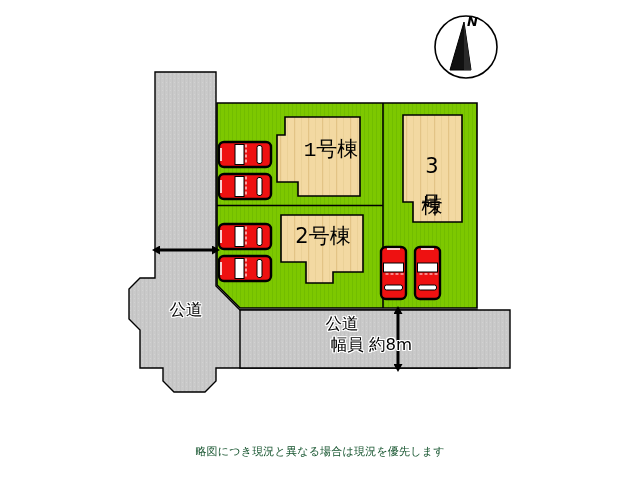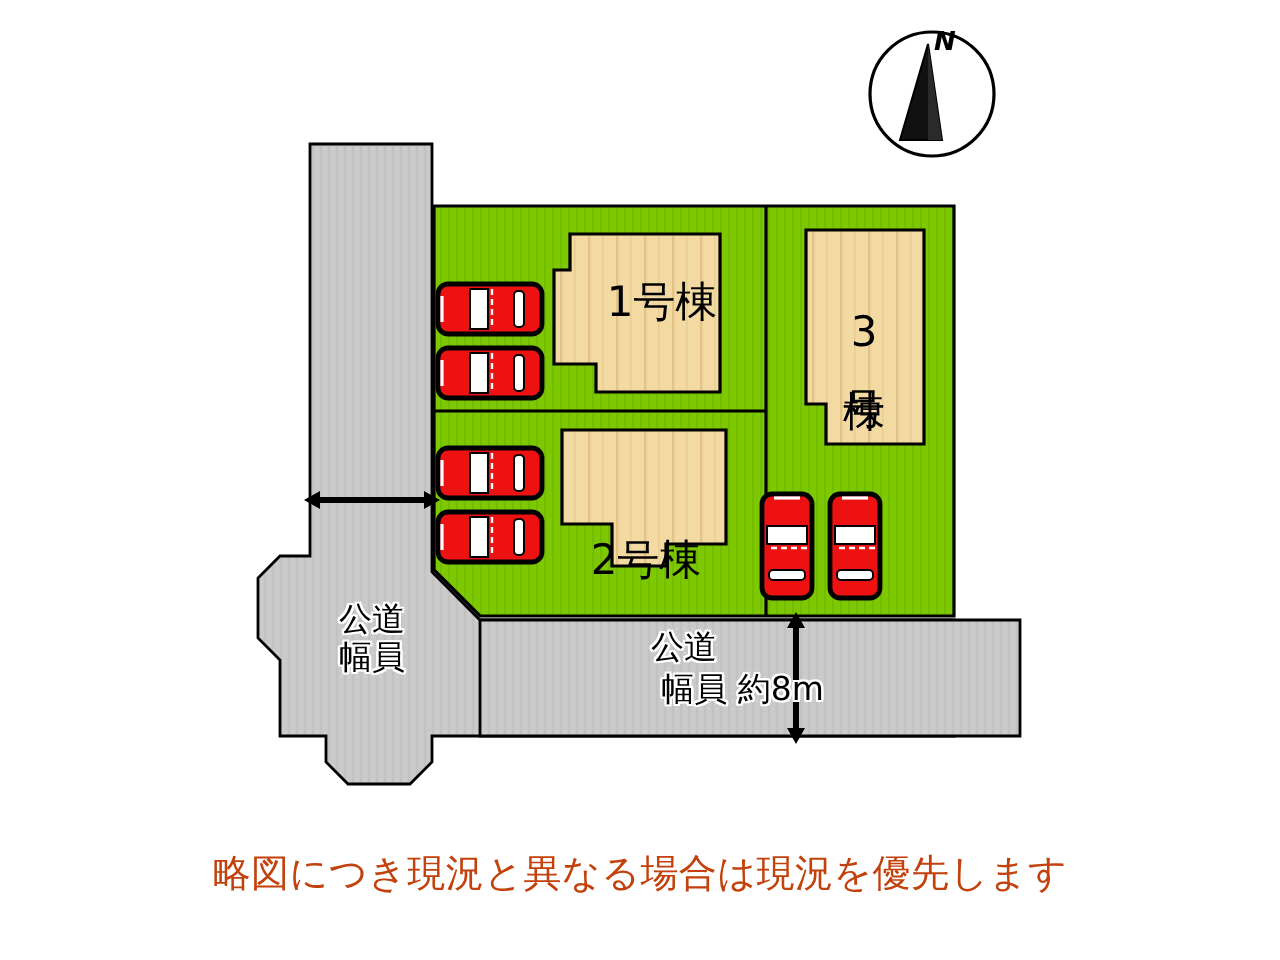--- a/index.html
+++ b/index.html
@@ -24,25 +24,25 @@
     position: absolute;
     left: 0;
     top: 0;
     width: 640px;
     height: 480px;
     display: block;
   }
   .caption {
     position: absolute;
     left: 0;
-    top: 424px;
+    top: 444px;
     width: 640px;
     text-align: center;
-    font-size: 19px;
-    color: #c2410c;
+    font-size: 11px;
+    color: #14532d;
     font-family: "DejaVu Sans", "Liberation Sans", sans-serif;
     letter-spacing: 0.2px;
     white-space: nowrap;
   }
   .lot-label {
     position: absolute;
     color: #000;
     font-family: "DejaVu Sans", "Liberation Sans", sans-serif;
     font-size: 21px;
     font-weight: 400;
@@ -238,27 +238,26 @@
 
     <g>
       <circle cx="466" cy="47" r="31" fill="#ffffff" stroke="#000000" stroke-width="1.6"></circle>
       <path d="M 464,22 L 471,70 L 450,70 Z" fill="#111111" stroke="#000" stroke-width="1"></path>
       <path d="M 464,22 L 471,70 L 464,70 Z" fill="#2a2a2a"></path>
     </g>
   </svg>
 
   <div class="compass-n" style="left:467px; top:14px;">N</div>
 
-  <div class="lot-label" style="left:296px; top:140px; width:70px;">1号棟</div>
-
-  <div class="lot-label" style="left:288px; top:225px; width:70px;margin-top:44px;">2号棟</div>
+  <div class="lot-label" style="left:296px; top:140px; width:70px;font-family:Liberation Mono, monospace;">1号棟</div>
+
+  <div class="lot-label" style="left:288px; top:225px; width:70px;">2号棟</div>
 
   <div class="lot-label vertical" style="left:421px; top:124px; height:84px;">3号棟</div>
 
   <div class="road-label" style="left:136px; top:301px; width:100px;">公道</div>
-  <div class="road-label" style="left:136px; top:320px; width:100px;">幅員</div>
 
   <div class="road-label" style="left:292px; top:315px; width:100px;">公道</div>
   <div class="road-label" style="left:272px; top:336px; width:140px;text-align:right;">幅員 約8m</div>
 
   <div class="caption">略図につき現況と異なる場合は現況を優先します</div>
 
 </div>
 
 </body></html>

